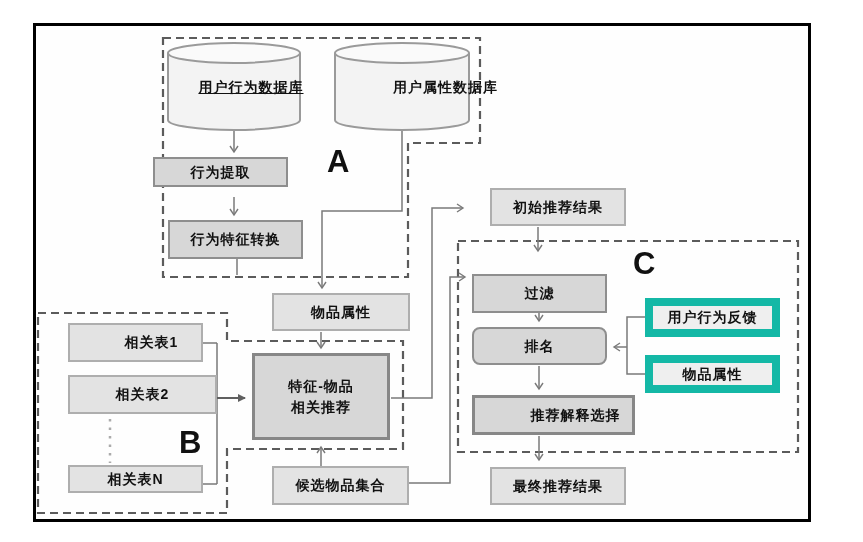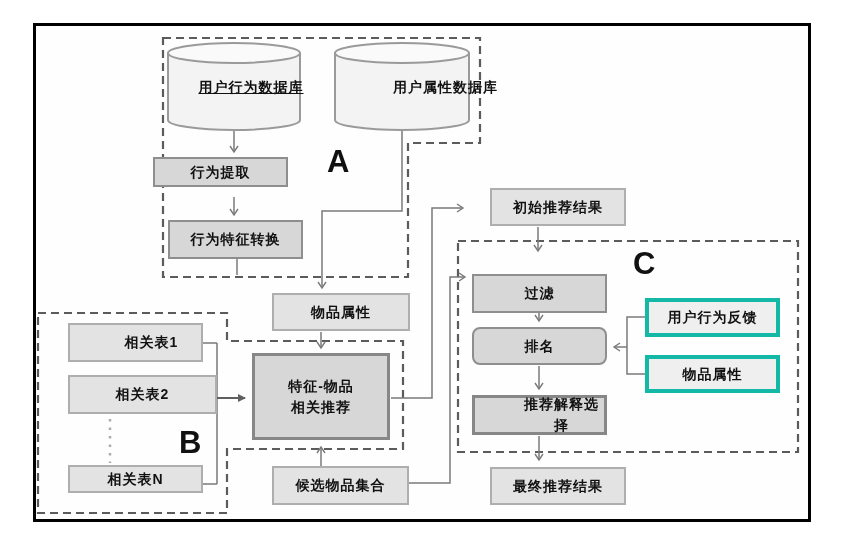--- a/index.html
+++ b/index.html
@@ -10,21 +10,21 @@
   svg.canvas{position:absolute;left:0;top:0;width:863px;height:542px;}
   .dash{fill:none;stroke:#5b5b5b;stroke-width:2.2;stroke-dasharray:8 5;}
   .wire{fill:none;stroke:#7a7a7a;stroke-width:1.5;}
   .wire-bold{fill:none;stroke:#606060;stroke-width:2;}
   .node{position:absolute;box-sizing:border-box;display:flex;flex-direction:column;
         align-items:center;justify-content:center;font-size:14px;font-weight:600;
         color:#111;text-align:center;letter-spacing:1px;line-height:1.5;}
   .dark{background:#d7d7d7;border:2px solid #8e8e8e;}
   .heavy{border-width:3px;border-color:#878787;}
   .mid{background:#e3e3e3;border:2px solid #aeaeae;margin-left:20px;}
-  .light{background:#efefef;border:4px solid #14b8a6;}
+  .light{background:#efefef;border:8px solid #14b8a6;}
   .cyl-label{position:absolute;display:flex;align-items:center;justify-content:center;
         font-size:14px;font-weight:600;color:#111;letter-spacing:1px;}
   .rletter{position:absolute;font-size:31px;font-weight:bold;color:#111;}
 </style>
 </head>
 <body>
 
 <div class="stage">
   <div class="frame"></div>
 
@@ -89,18 +89,18 @@
 
   <div class="node mid" style="left:252px;top:466px;width:137px;height:39px;">候选物品集合</div>
 
   <div class="node mid" style="left:48px;top:323px;width:135px;height:39px;padding-left:32px;">相关表1</div>
   <div class="node mid" style="left:48px;top:375px;width:149px;height:39px;">相关表2</div>
   <div class="node mid" style="left:48px;top:465px;width:135px;height:28px;text-align:center;">相关表N</div>
 
   <div class="node mid" style="left:470px;top:188px;width:136px;height:38px;">初始推荐结果</div>
   <div class="node dark" style="left:472px;top:256px;width:135px;height:39px;margin-top:18px;">过滤</div>
   <div class="node dark" style="left:472px;top:327px;width:135px;height:38px;border-radius:8px;">排名</div>
-  <div class="node dark heavy" style="left:472px;top:395px;width:135px;height:40px;padding-left:44px;">推荐解释选择</div>
+  <div class="node dark heavy" style="left:472px;top:395px;width:163px;height:40px;padding-left:44px;">推荐解释选择</div>
   <div class="node mid" style="left:470px;top:467px;width:136px;height:38px;">最终推荐结果</div>
 
   <div class="node light" style="left:645px;top:298px;width:135px;height:39px;">用户行为反馈</div>
   <div class="node light" style="left:645px;top:355px;width:135px;height:38px;">物品属性</div>
 </div>
 
 </body></html>

